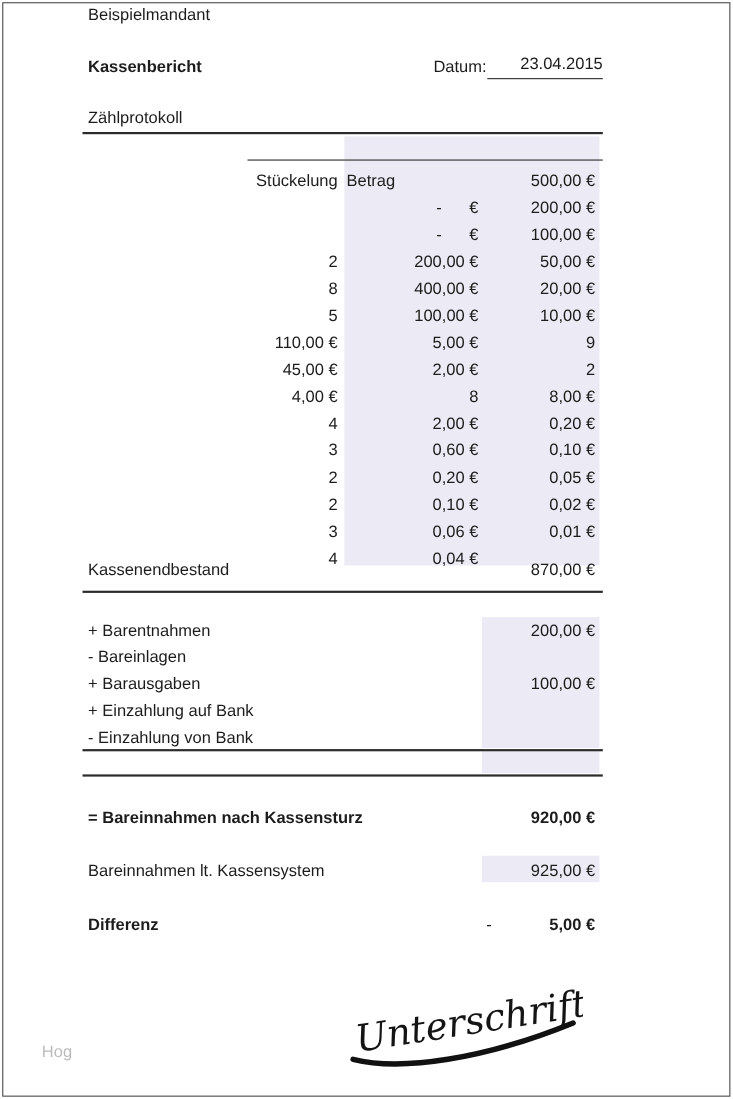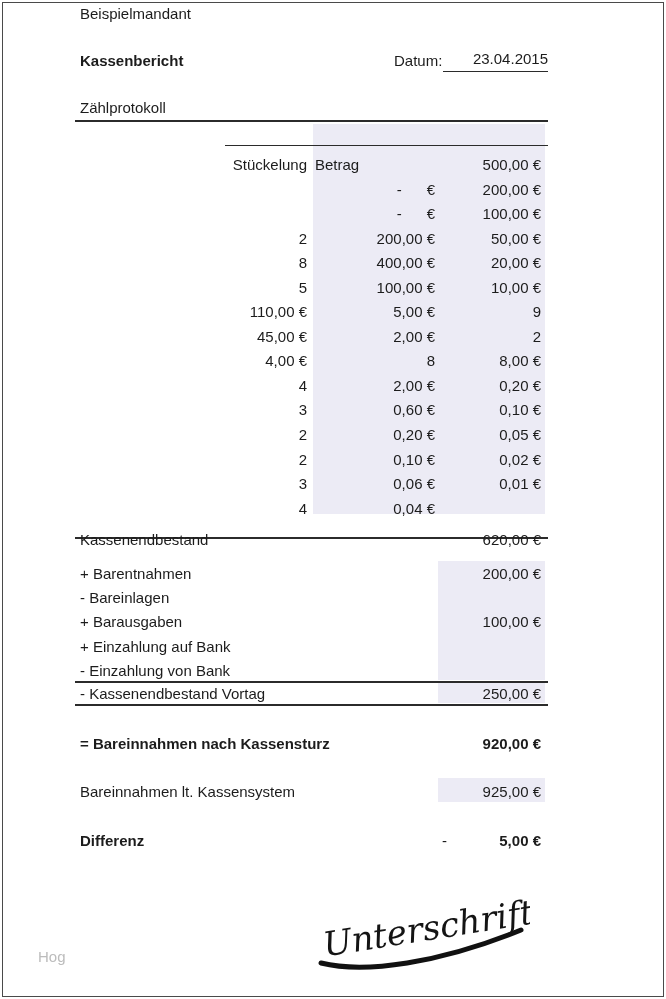--- a/index.html
+++ b/index.html
@@ -115,23 +115,23 @@
     <div class="ct-cell c-den">0,01 €</div>
       <div class="ct-cell c-qty">4</div>
       <div class="ct-cell c-amt">0,04 €</div>
   </div>
 
   <div class="rule rule-sum-top"></div>
   <div class="shade shade-b"></div>
   <div class="shade shade-c"></div>
   <div class="shade shade-d"></div>
 
-  <div class="sum-row" style="top:531px">
+  <div class="sum-row" style="top:510px">
     <span class="txt">Kassenendbestand</span>
-    <span class="txt">620,00 €</span>
+    <span class="txt">870,00 €</span>
   </div>
   <div class="sum-row" style="top:565px">
     <span class="txt">+ Barentnahmen</span>
     <span class="txt">200,00 €</span>
   </div>
   <div class="sum-row" style="top:589px">
     <span class="txt">- Bareinlagen</span>
     <span class="txt"></span>
   </div>
   <div class="sum-row" style="top:613px">
@@ -141,24 +141,20 @@
   <div class="sum-row" style="top:638px">
     <span class="txt">+ Einzahlung auf Bank</span>
     <span class="txt"></span>
   </div>
   <div class="sum-row" style="top:662px">
     <span class="txt">- Einzahlung von Bank</span>
     <span class="txt"></span>
   </div>
 
   <div class="rule rule-vortag-top"></div>
-  <div class="sum-row" style="top:685px">
-    <span class="txt">- Kassenendbestand Vortag</span>
-    <span class="txt">250,00 €</span>
-  </div>
   <div class="rule rule-vortag-bottom"></div>
 
   <div class="sum-row bold" style="top:735px">
     <span class="txt bold">= Bareinnahmen nach Kassensturz</span>
     <span class="txt bold">920,00 €</span>
   </div>
 
   <div class="sum-row" style="top:783px">
     <span class="txt">Bareinnahmen lt. Kassensystem</span>
     <span class="txt">925,00 €</span>

